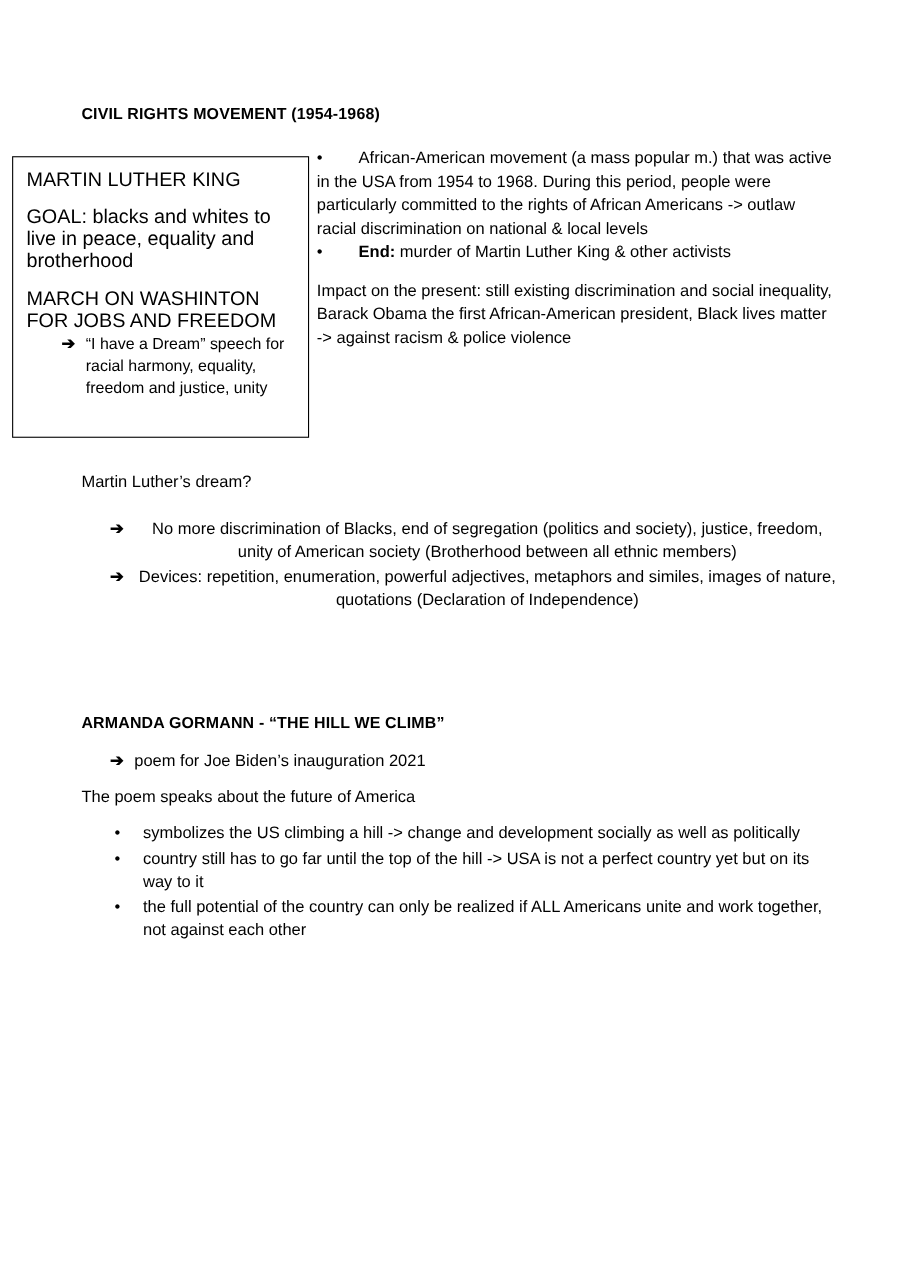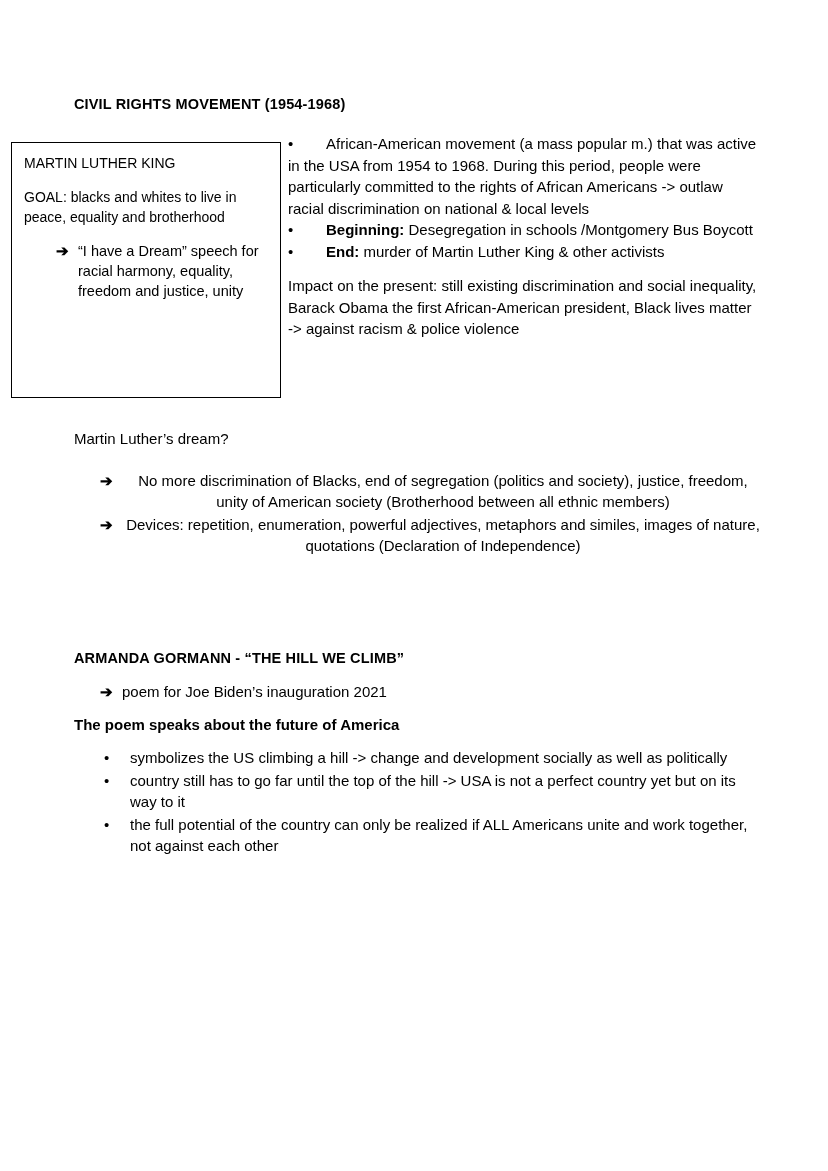--- a/index.html
+++ b/index.html
@@ -39,21 +39,21 @@
     left: 11px;
     top: 142px;
     width: 270px;
     height: 256px;
     border: 1.3px solid #000;
     box-sizing: border-box;
     padding: 10px 12px 0 12px;
   }
   .mlk-box p {
     margin: 0 0 14px 0;
-    font-size: 14px;
+    font-size: 18px;
     line-height: 20px;
   }
   .mlk-box p.last { margin-bottom: 0; }
   .mlk-arrow-item {
     display: flex;
     margin: 2px 0 0 32px;
     font-size: 14.5px;
     line-height: 20px;
   }
   .mlk-arrow-item .arrow {
@@ -122,21 +122,20 @@
     font-size: 15px;
     line-height: 21.5px;
   }
   .gorm-arrow .arrow { width: 22px; font-weight: bold; }
   .gorm-line {
     position: absolute;
     left: 74px;
     top: 714px;
     font-size: 15px;
     line-height: 21.5px;
-    font-weight: bold;
   }
   .dot-list {
     position: absolute;
     left: 104px;
     top: 747px;
     width: 660px;
     margin: 0;
     padding: 0;
     list-style: none;
     font-size: 15px;
@@ -156,32 +155,30 @@
 </head>
 <body>
 
 <div class="page">
 
   <div class="section-title" id="title-crm">CIVIL RIGHTS MOVEMENT (1954-1968)</div>
 
   <div class="mlk-box">
     <p>MARTIN LUTHER KING</p>
     <p>GOAL: blacks and whites to live in peace, equality and brotherhood</p>
+    <p class="last">MARCH ON WASHINTON FOR JOBS AND FREEDOM</p>
     <div class="mlk-arrow-item">
       <span class="arrow">➔</span>
       <span class="atext">“I have a Dream” speech for racial harmony, equality, freedom and justice, unity</span>
     </div>
   </div>
 
   <div class="right-col">
     <p class="rc-bullet">
       <span class="dot">•</span><span>African-American movement (a mass popular m.) that was active in the USA from 1954 to 1968. During this period, people were particularly committed to the rights of African Americans -&gt; outlaw racial discrimination on national &amp; local levels</span>
-    </p>
-    <p class="rc-bullet">
-      <span class="dot">•</span><span class="blabel">Beginning:</span><span> Desegregation in schools /Montgomery Bus Boycott</span>
     </p>
     <p class="rc-bullet">
       <span class="dot">•</span><span class="blabel">End:</span><span> murder of Martin Luther King &amp; other activists</span>
     </p>
     <div class="rc-gap"></div>
     <p class="rc-para">Impact on the present: still existing discrimination and social inequality, Barack Obama the first African-American president, Black lives matter -&gt; against racism &amp; police violence</p>
   </div>
 
   <div class="mid">
     <p class="line">Martin Luther’s dream?</p>

